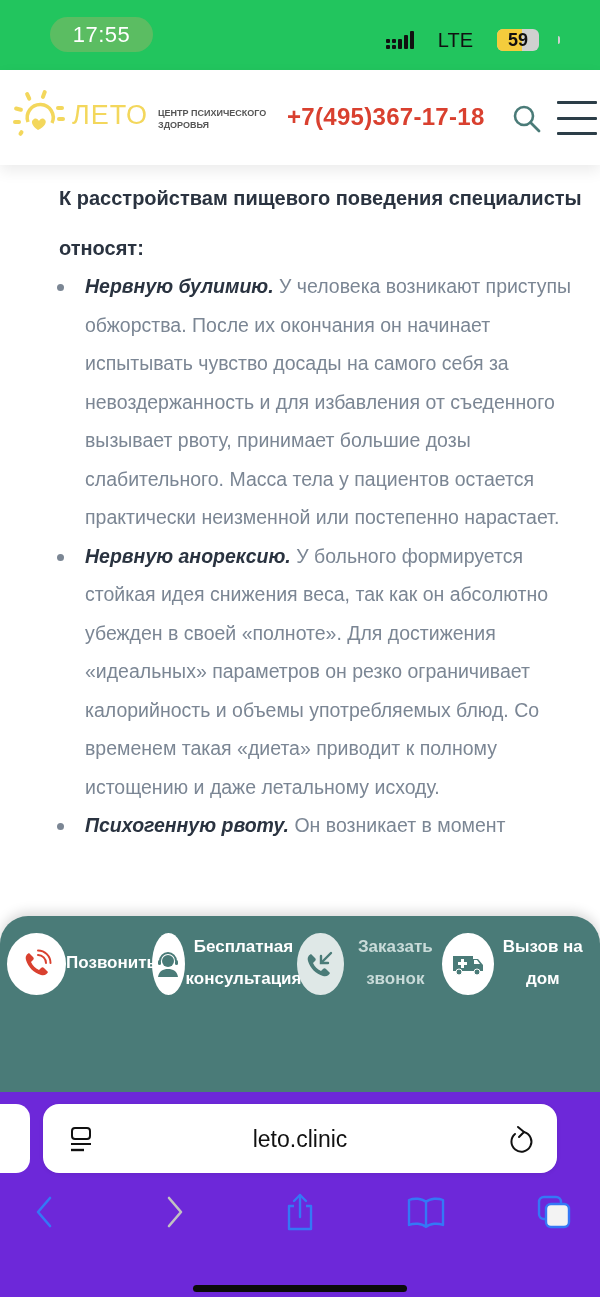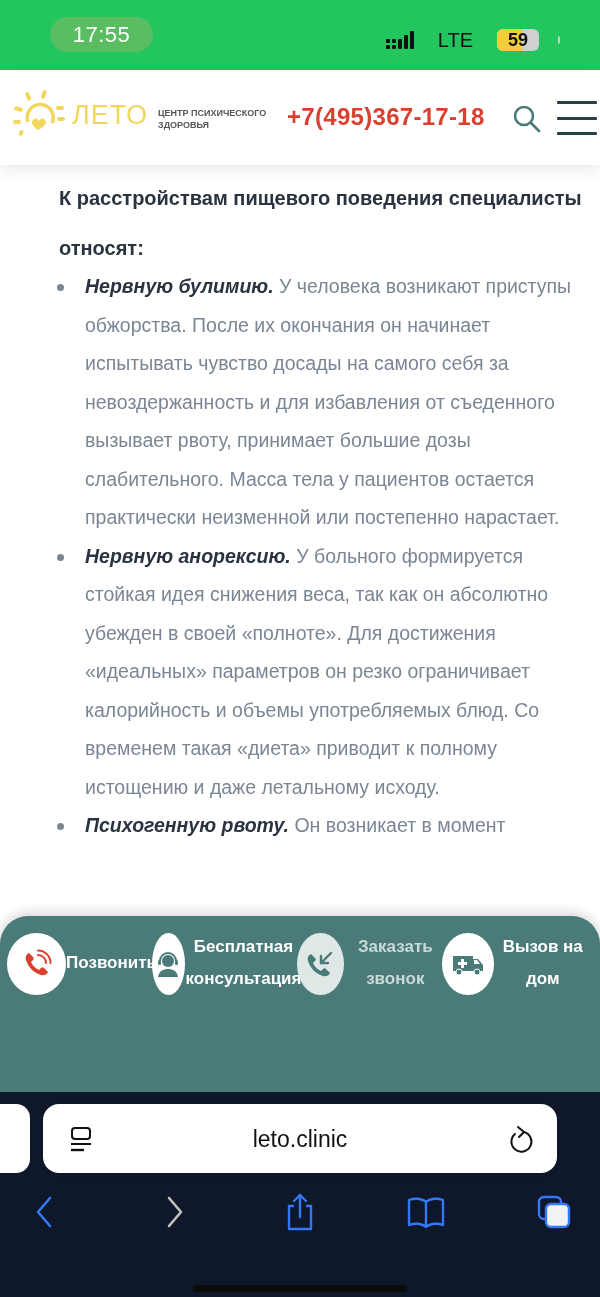--- a/index.html
+++ b/index.html
@@ -41,21 +41,21 @@
 
   
   .action-panel { position: absolute; left: 0; top: 916px; width: 600px; height: 176px; background: #4a7b78; border-radius: 28px 28px 0 0; box-shadow: 0 -4px 12px rgba(0,0,0,0.15); z-index: 6; }
   .action { position: absolute; top: 0; width: 150px; display: flex; align-items: center; }
   .action .circle { margin-top: 17px; width: 62px; height: 62px; border-radius: 50%; background: #fff; display: flex; align-items: center; justify-content: center; }
   .action .circle.dim { background: #dfe8e7; }
   .action .label { margin-top: 14px; font-size: 17px; line-height: 32px; font-weight: bold; color: #fff; text-align: center; }
   .action .label.dim { color: #c9dbd9; }
 
   
-  .browser { position: absolute; left: 0; top: 1092px; width: 600px; height: 205px; background: #0f172a; z-index: 7; }
+  .browser { position: absolute; left: 0; top: 1092px; width: 600px; height: 205px; background: #6d28d9; z-index: 7; }
   .prev-tab { position: absolute; left: -20px; top: 12px; width: 50px; height: 69px; background: #fff; border-radius: 14px; }
   .url-bar { position: absolute; left: 43px; top: 12px; width: 514px; height: 69px; background: #fff; border-radius: 16px; box-shadow: 0 1px 4px rgba(0,0,0,0.08); }
   .url-text { position: absolute; left: 0; right: 0; top: 22px; text-align: center; font-size: 23px; color: #111; }
   .reader-icon { position: absolute; left: 26px; top: 21px; width: 24px; height: 28px; }
   .reload-icon { position: absolute; right: 22px; top: 20px; width: 28px; height: 30px; }
   .toolbar { position: absolute; left: 0; top: 100px; width: 600px; height: 40px; }
   .tb-btn { position: absolute; top: 0; width: 40px; height: 40px; display: flex; align-items: center; justify-content: center; }
   .home-indicator { position: absolute; left: 193px; top: 1285px; width: 214px; height: 7px; border-radius: 4px; background: #0b0b0b; z-index: 8; }
 </style>
 </head>

